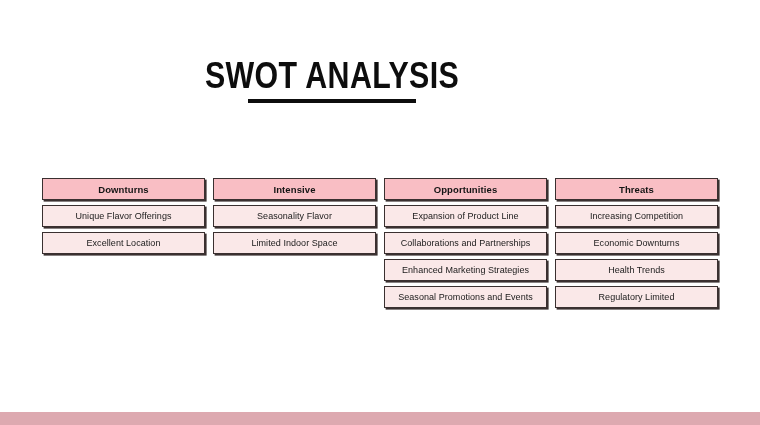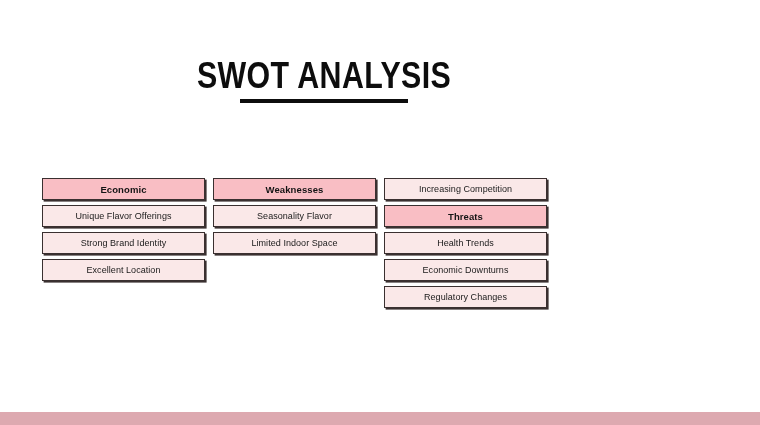--- a/index.html
+++ b/index.html
@@ -18,21 +18,21 @@
   #slide {
     position: absolute;
     inset: 0;
     background: #ffffff;
   }
 
   
   #title-block {
     position: absolute;
     top: 57px;
-    left: 0;
+    left: 8px;
     width: 648px;
     text-align: center;
   }
   #slide-title {
     display: inline-block;
     font-family: "Liberation Sans Narrow", "Liberation Sans", sans-serif;
     font-size: 37px;
     font-weight: bold;
     letter-spacing: 0.5px;
     color: #0d0d0d;
@@ -106,38 +106,44 @@
 <div id="slide">
 
   <div id="title-block">
     <div id="slide-title">SWOT ANALYSIS</div>
     <div id="title-underline"></div>
   </div>
 
   <div id="swot-matrix">
 
     <div class="swot-column">
-      <div class="swot-cell swot-header">Economic</div>
+      <div class="swot-cell swot-header">Downturns</div>
       <div class="swot-cell swot-item">Unique Flavor Offerings</div>
-      <div class="swot-cell swot-item">Strong Brand Identity</div>
       <div class="swot-cell swot-item">Excellent Location</div>
     </div>
 
     <div class="swot-column">
-      <div class="swot-cell swot-header">Weaknesses</div>
+      <div class="swot-cell swot-header">Intensive</div>
       <div class="swot-cell swot-item">Seasonality Flavor</div>
       <div class="swot-cell swot-item">Limited Indoor Space</div>
     </div>
 
+    <div class="swot-column">
+      <div class="swot-cell swot-header">Opportunities</div>
+      <div class="swot-cell swot-item">Expansion of Product Line</div>
+      <div class="swot-cell swot-item">Collaborations and Partnerships</div>
+      <div class="swot-cell swot-item">Enhanced Marketing Strategies</div>
+      <div class="swot-cell swot-item">Seasonal Promotions and Events</div>
+    </div>
 
     <div class="swot-column">
+      <div class="swot-cell swot-header">Threats</div>
       <div class="swot-cell swot-item">Increasing Competition</div>
-      <div class="swot-cell swot-header">Threats</div>
+      <div class="swot-cell swot-item">Economic Downturns</div>
       <div class="swot-cell swot-item">Health Trends</div>
-      <div class="swot-cell swot-item">Economic Downturns</div>
-      <div class="swot-cell swot-item">Regulatory Changes</div>
+      <div class="swot-cell swot-item">Regulatory Limited</div>
     </div>
 
   </div>
 
   <div id="bottom-bar"></div>
 
 </div>
 
 </body></html>

